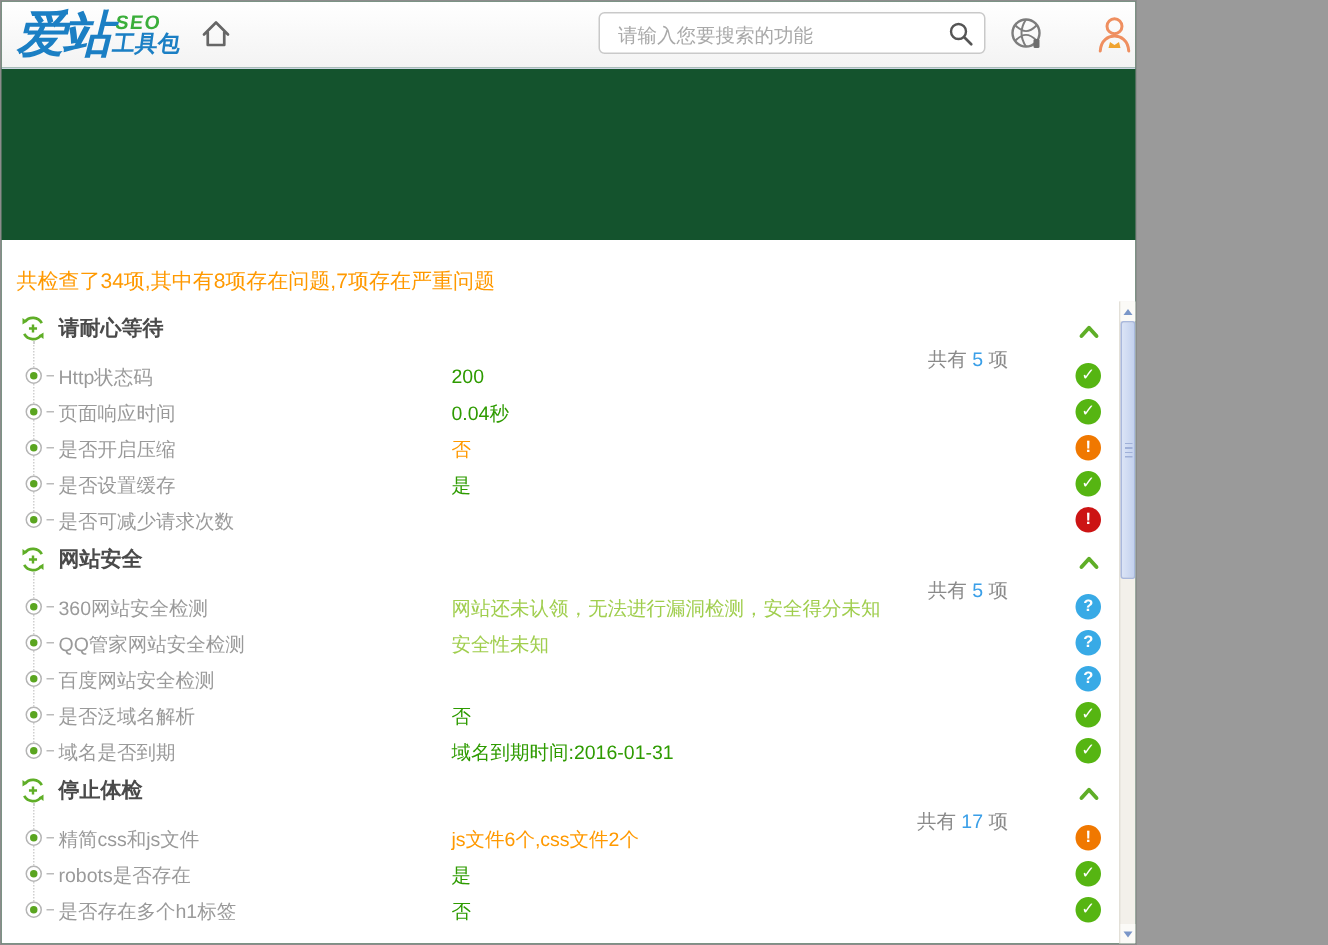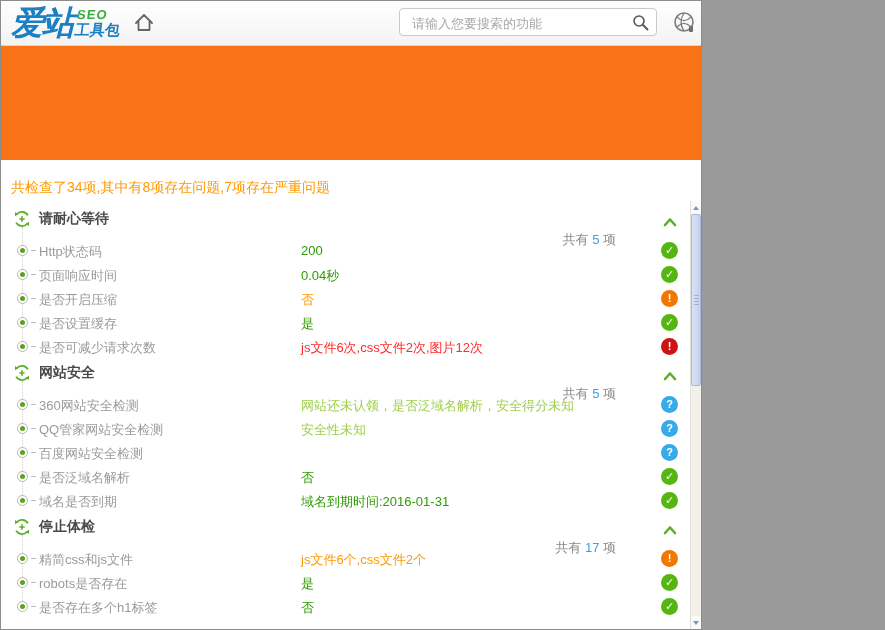--- a/index.html
+++ b/index.html
@@ -1,16 +1,16 @@
 <!DOCTYPE html>
 <html style="--c-logo_blue: #1b7fc4; --c-logo_green: #3aae3a; --c-accent_blue: #27aee3; --c-summary_orange: #ff9900; --c-count_blue: #3a9fe8; --c-progress_text_red: #e02020; --c-value_green: #2e9b00; --c-value_lightgreen: #a0ce4e; --c-value_orange: #ff9900; --c-value_red: #ff2a2a; --c-status_ok: #56b512; --c-status_warn: #f07800; --c-status_error: #cc1414; --c-status_unknown: #38aae6;"><head>
 <meta charset="utf-8">
 <style>
   html,body{margin:0;padding:0;background:#9a9a9a;font-family:"Liberation Sans","DejaVu Sans",sans-serif;}
-  .window{position:relative;width:702px;height:630px;background:#f97316;overflow:hidden;border:1px solid #8c8c8c;box-sizing:border-box;padding-left:32px;}
+  .window{position:relative;width:758px;height:630px;background:#14532d;overflow:hidden;border:1px solid #8c8c8c;box-sizing:border-box;padding-left:32px;}
   
   .titlebar{position:absolute;top:0;left:0;width:100%;height:44px;background:linear-gradient(#ffffff,#f3f3f3);border-bottom:1px solid #ccd5e2;}
   .logo{position:absolute;left:10px;top:4px;display:flex;align-items:center;cursor:pointer;}
   .logo-main{font-size:33px;font-weight:bold;font-style:italic;color:var(--c-logo_blue,#1b7fc4);letter-spacing:-2px;line-height:36px;}
   .logo-stack{display:flex;flex-direction:column;margin-left:3px;transform:skewX(-8deg);}
   .logo-seo{font-size:13px;font-weight:bold;color:var(--c-logo_green,#3aae3a);line-height:13px;letter-spacing:1px;}
   .logo-suffix{font-size:15px;font-weight:bold;color:var(--c-logo_blue,#1b7fc4);line-height:17px;}
   .home-btn{position:absolute;left:131px;top:10px;width:24px;height:24px;cursor:pointer;}
   .search-box{position:absolute;left:398px;top:7px;width:258px;height:28px;border:1px solid #c9c9c9;border-radius:4px;background:#fff;box-sizing:border-box;}
   .search-box input{position:absolute;left:10px;top:1px;width:210px;height:24px;border:none;outline:none;font-size:13px;color:#444;background:transparent;font-family:inherit;}
@@ -184,21 +184,20 @@
     <span class="bullet-dash"></span>
     <span class="row-label">是否设置缓存</span>
     <span class="row-value val-green">是</span>
     <span class="status-icon st-ok">✓</span>
   </div>
 
   <div class="row">
     <span class="bullet"></span>
     <span class="bullet-dash"></span>
     <span class="row-label">是否可减少请求次数</span>
-    <span class="row-value val-red">js文件6次,css文件2次,图片12次</span>
     <span class="status-icon st-error">!</span>
   </div>
 </div>
   </div>
 
   <div class="section">
     <div class="section-header">
       <span class="section-icon">
         <svg width="18" height="18" viewBox="0 0 20 20">
                 <path d="M16.5 6 A7.5 7.5 0 0 0 4 5" fill="none" stroke="#5fae27" stroke-width="2"></path>
@@ -214,21 +213,21 @@
         <svg width="14" height="10" viewBox="0 0 14 10">
                 <polyline points="2,8 7,2.5 12,8" fill="none" stroke="#5fae27" stroke-width="2.6" stroke-linecap="round" stroke-linejoin="round"></polyline>
               </svg>
       </span>
     </div>
     <div class="rows">
   <div class="row">
     <span class="bullet"></span>
     <span class="bullet-dash"></span>
     <span class="row-label">360网站安全检测</span>
-    <span class="row-value val-lightgreen">网站还未认领，是否泛域名解析，安全得分未知</span>
+    <span class="row-value val-lightgreen">网站还未认领，无法进行漏洞检测，安全得分未知</span>
     <span class="status-icon st-unknown">?</span>
   </div>
 
   <div class="row">
     <span class="bullet"></span>
     <span class="bullet-dash"></span>
     <span class="row-label">QQ管家网站安全检测</span>
     <span class="row-value val-lightgreen">安全性未知</span>
     <span class="status-icon st-unknown">?</span>
   </div>

